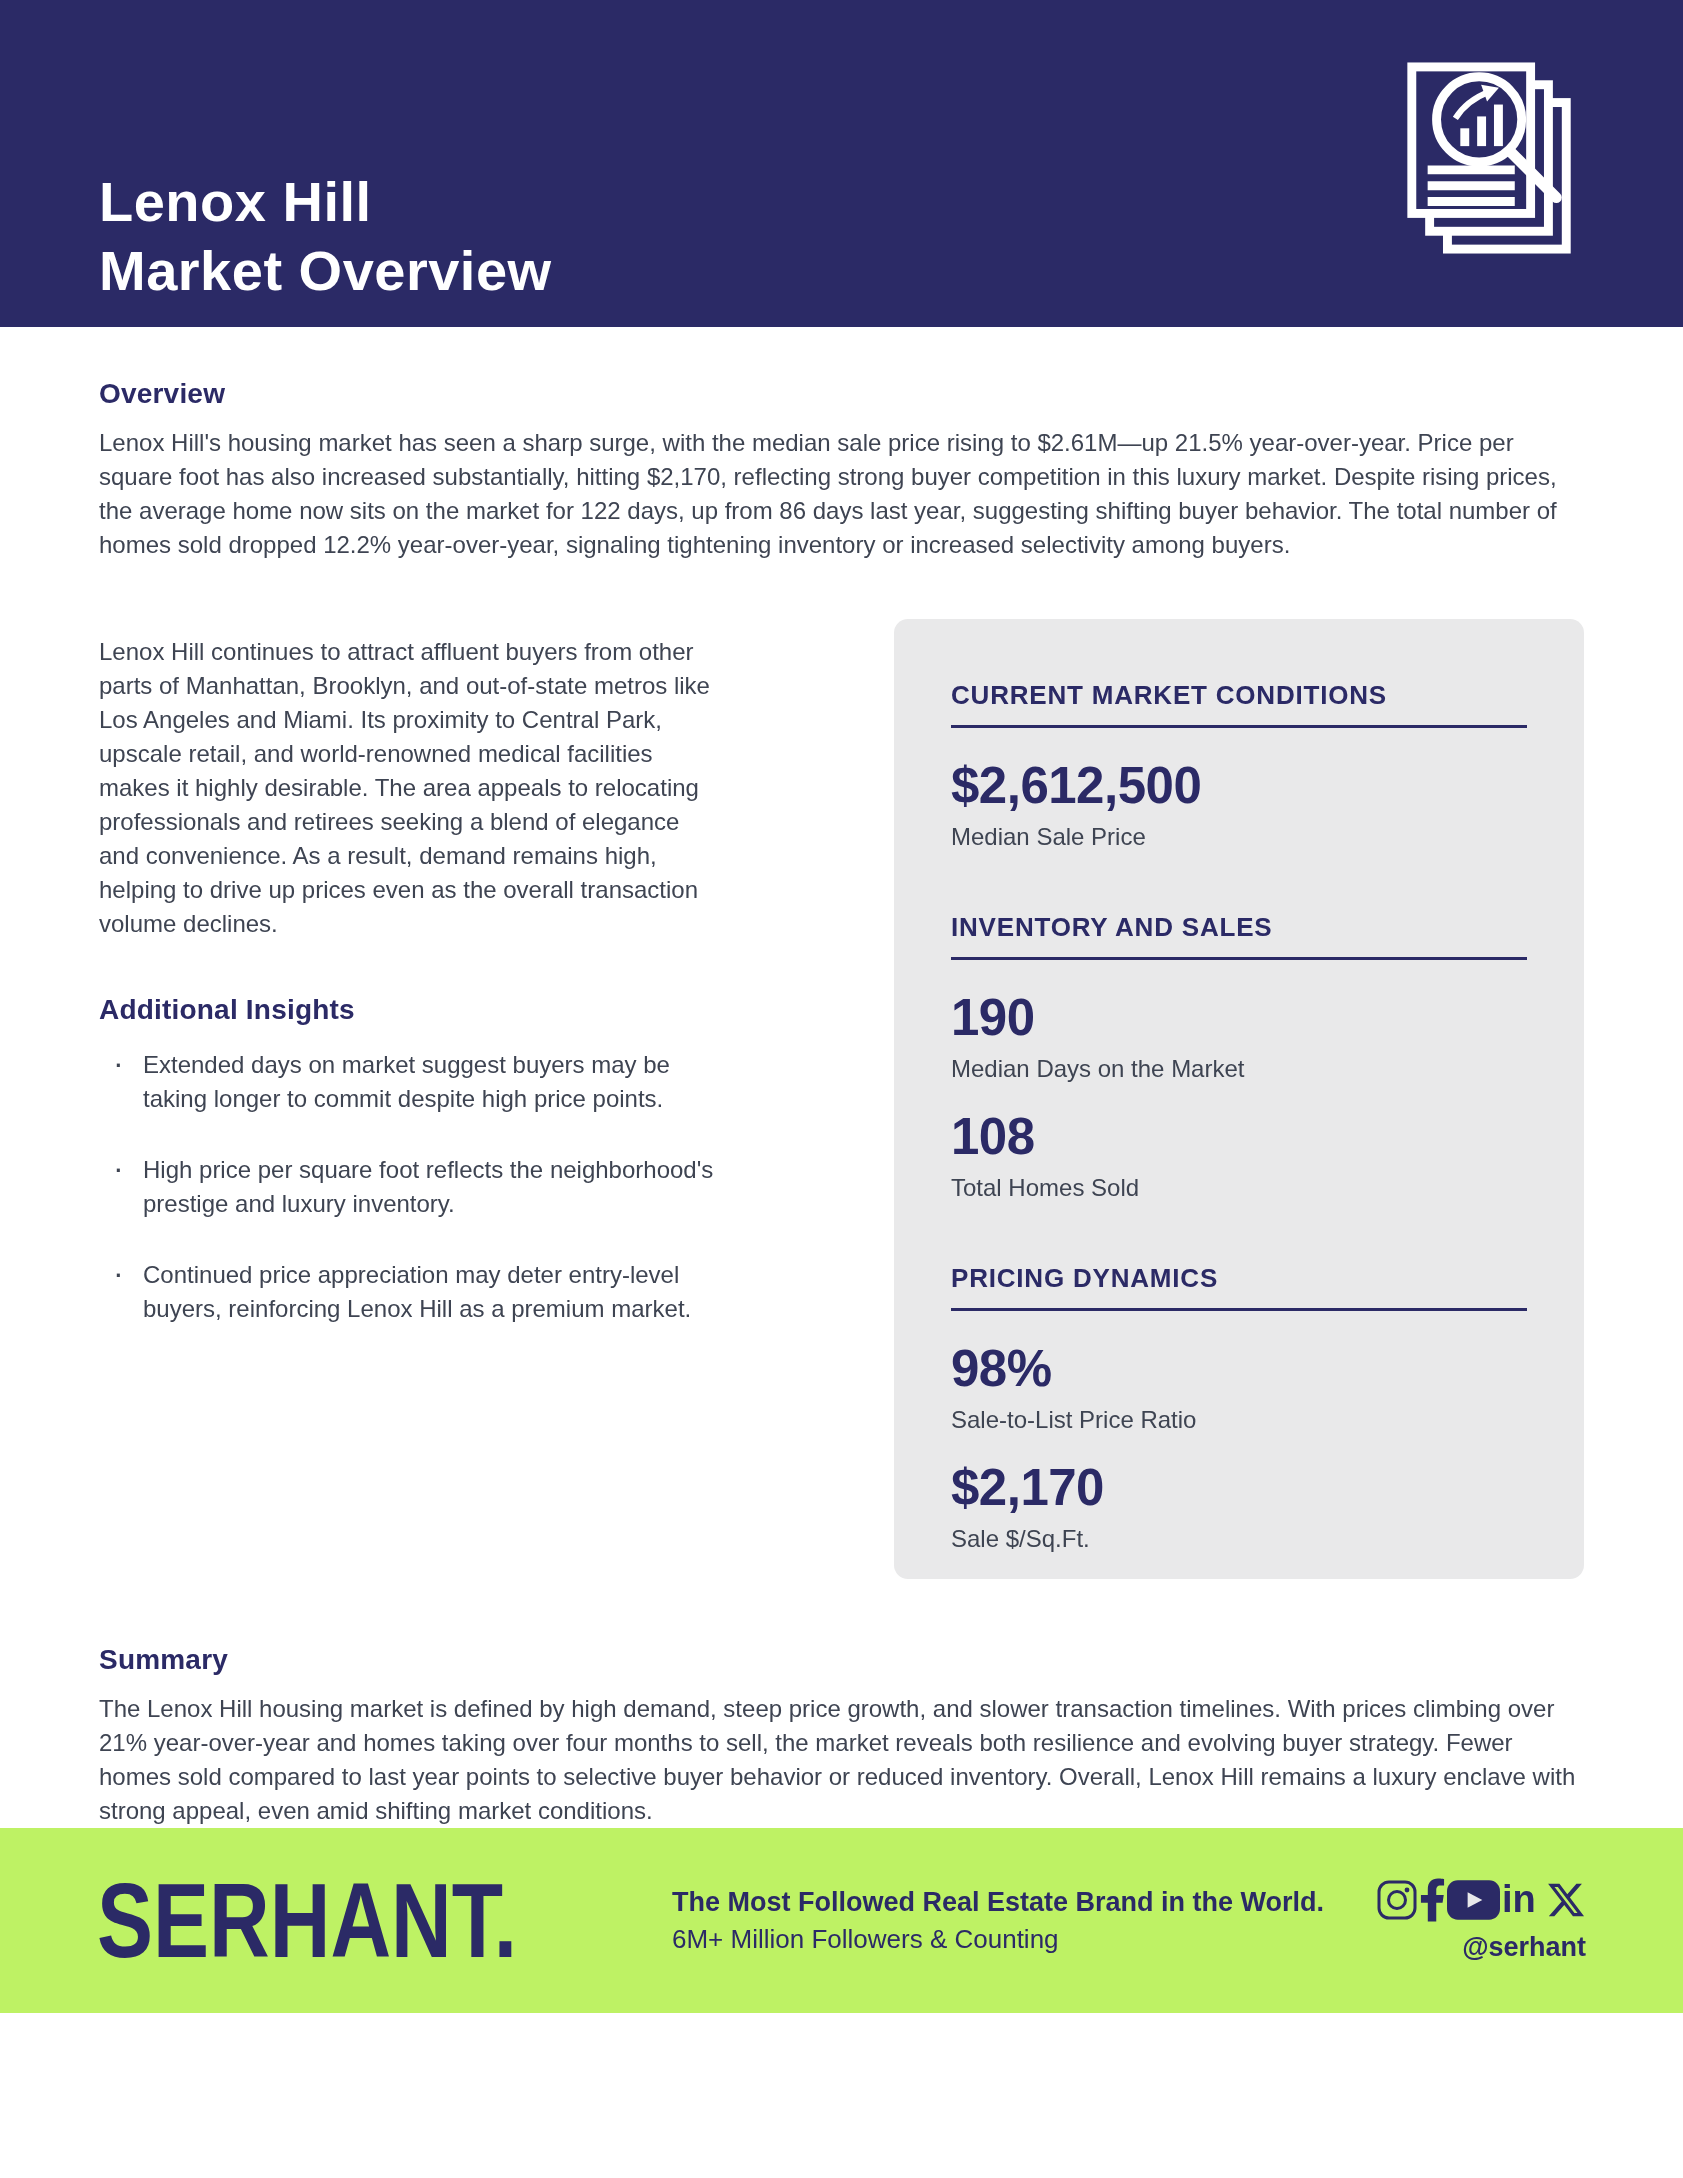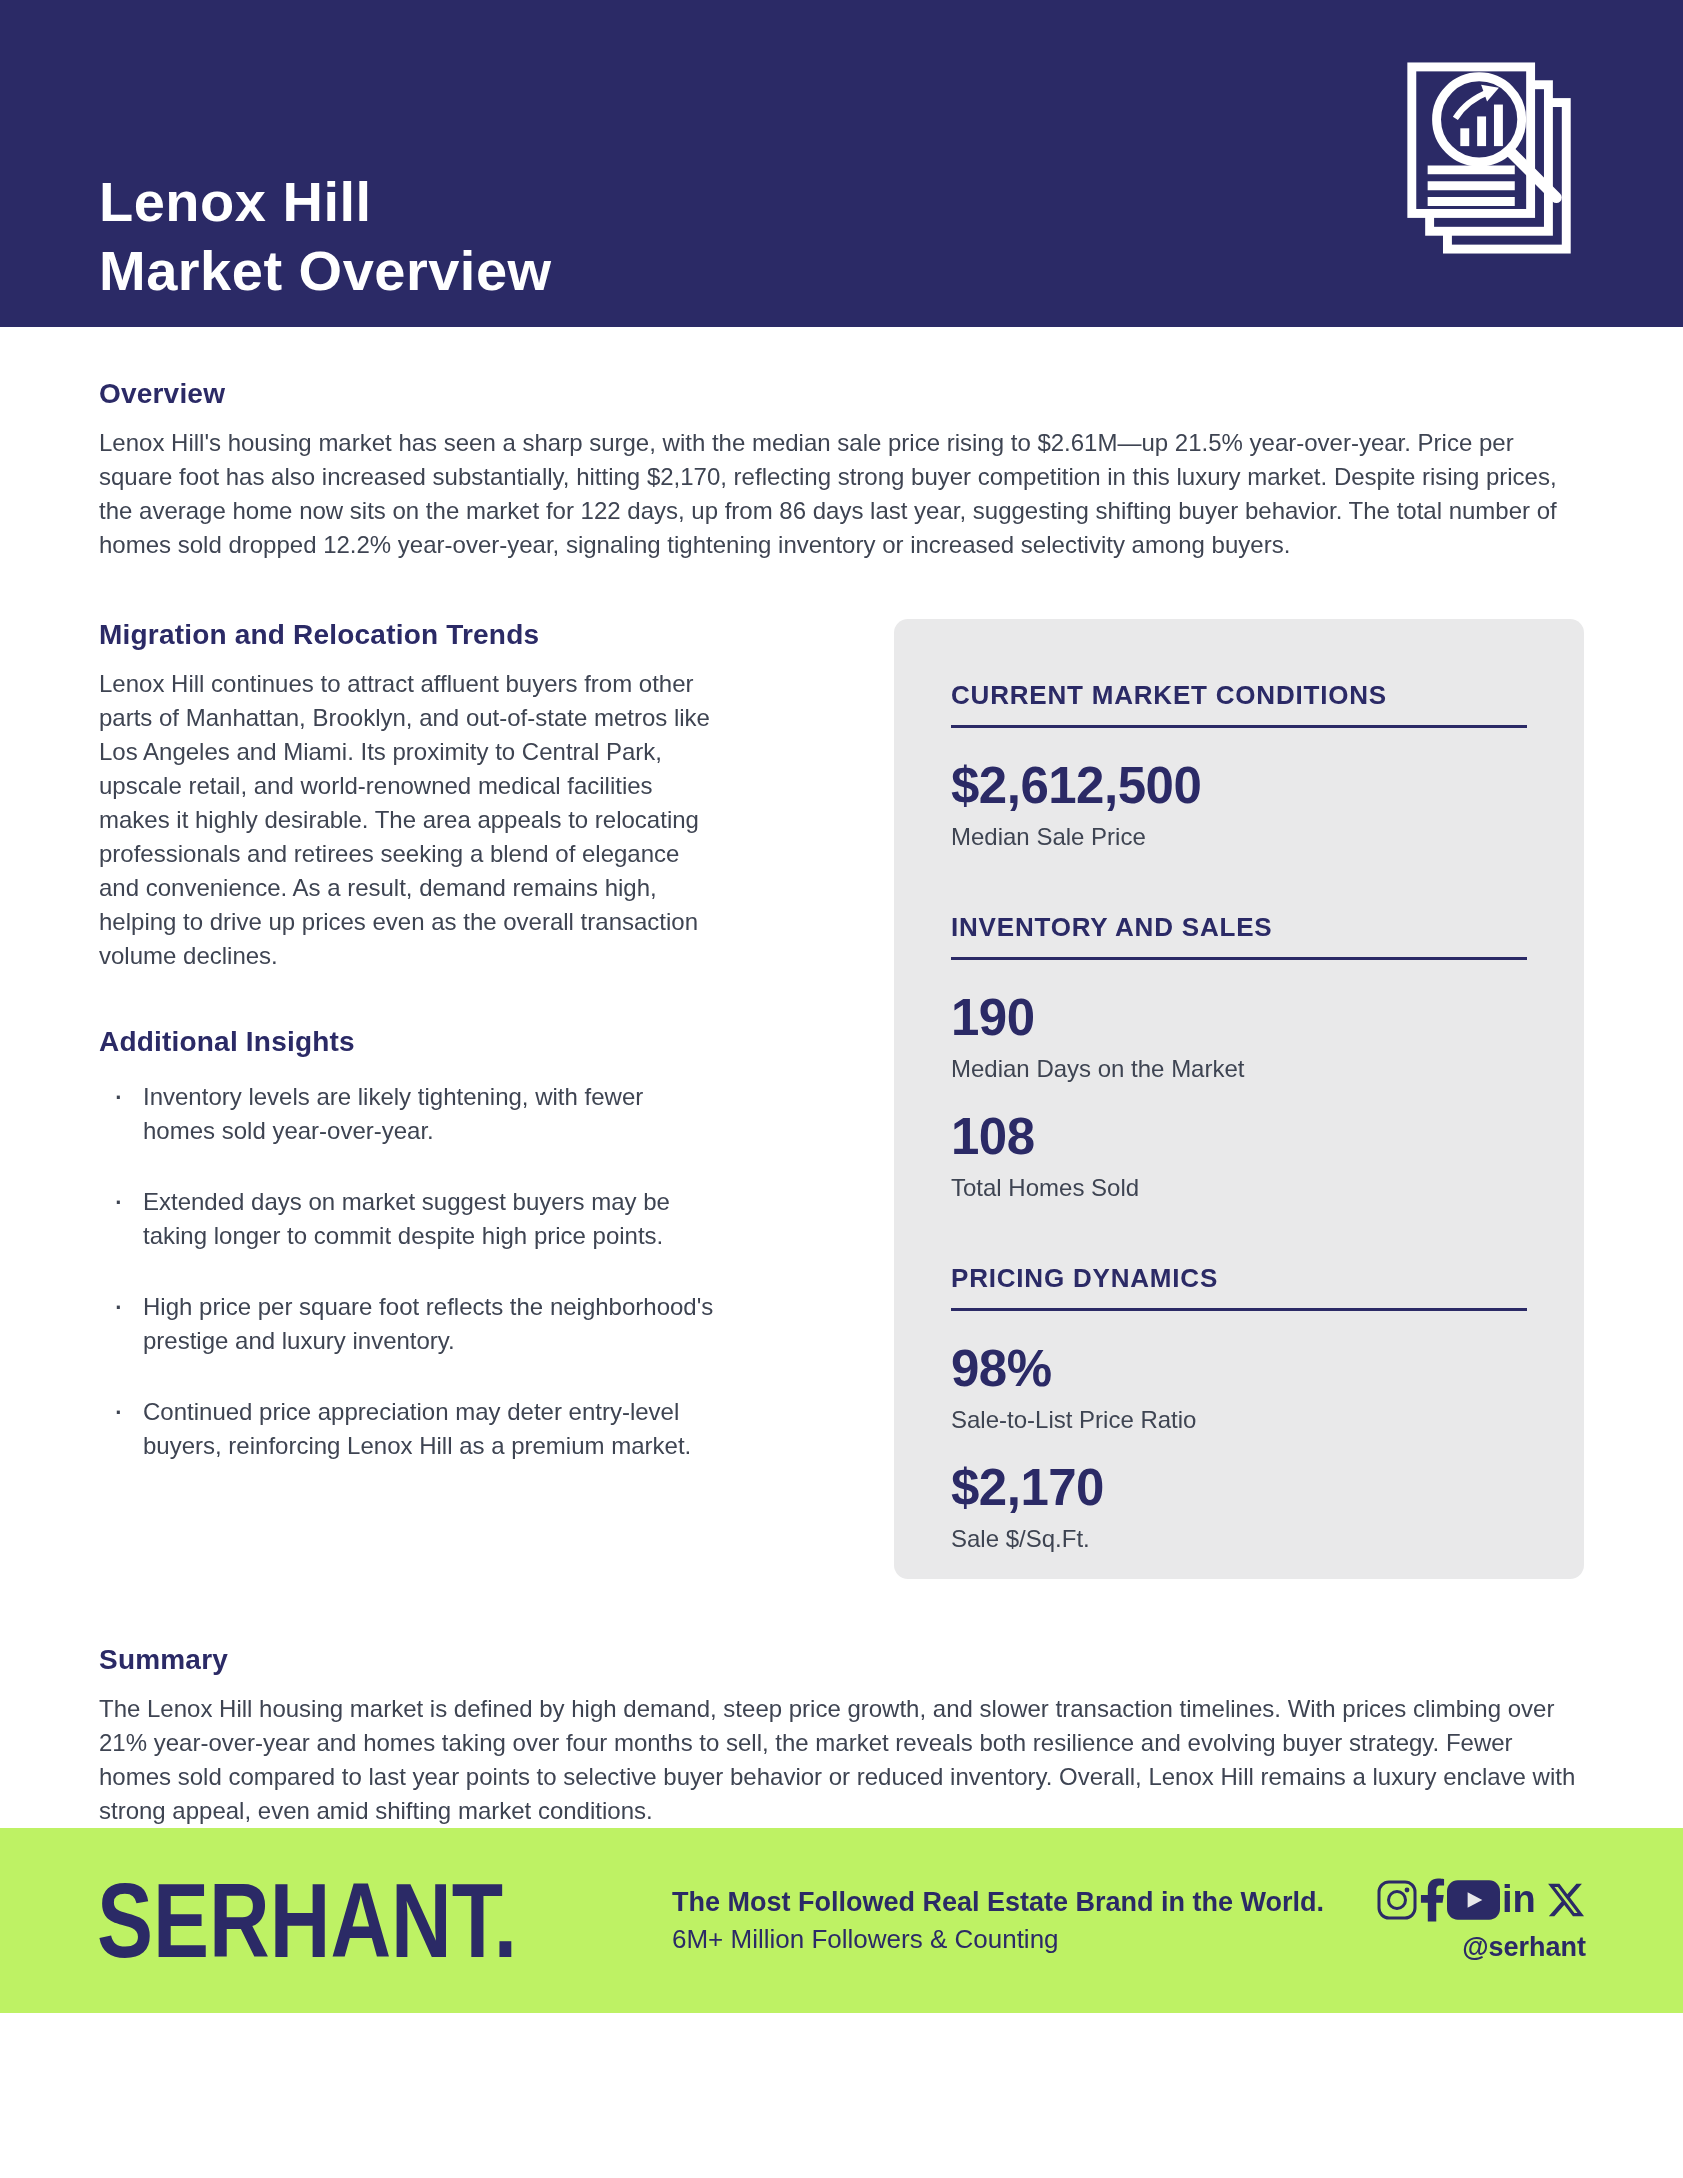--- a/index.html
+++ b/index.html
@@ -133,28 +133,26 @@
 
     <section class="overview">
       <h2 class="sec-heading">Overview</h2>
       <p class="body-copy">Lenox Hill's housing market has seen a sharp surge, with the median sale price rising to $2.61M—up 21.5% year-over-year. Price per square foot has also increased substantially, hitting $2,170, reflecting strong buyer competition in this luxury market. Despite rising prices, the average home now sits on the market for 122 days, up from 86 days last year, suggesting shifting buyer behavior. The total number of homes sold dropped 12.2% year-over-year, signaling tightening inventory or increased selectivity among buyers.</p>
     </section>
 
     <div class="columns">
 
       <div class="left-col">
         <section>
-          <h2 class="sec-heading">Migration and Relocation Trends</h2>
           <p class="body-copy">Lenox Hill continues to attract affluent buyers from other parts of Manhattan, Brooklyn, and out-of-state metros like Los Angeles and Miami. Its proximity to Central Park, upscale retail, and world-renowned medical facilities makes it highly desirable. The area appeals to relocating professionals and retirees seeking a blend of elegance and convenience. As a result, demand remains high, helping to drive up prices even as the overall transaction volume declines.</p>
         </section>
 
         <section class="insights">
           <h2 class="sec-heading">Additional Insights</h2>
           <ul>
-            <li><span>Inventory levels are likely tightening, with fewer homes sold year-over-year.</span></li>
             <li><span>Extended days on market suggest buyers may be taking longer to commit despite high price points.</span></li>
             <li><span>High price per square foot reflects the neighborhood's prestige and luxury inventory.</span></li>
             <li><span>Continued price appreciation may deter entry-level buyers, reinforcing Lenox Hill as a premium market.</span></li>
           </ul>
         </section>
       </div>
 
       <aside class="stats-card">
 
         <div class="stat-section">

